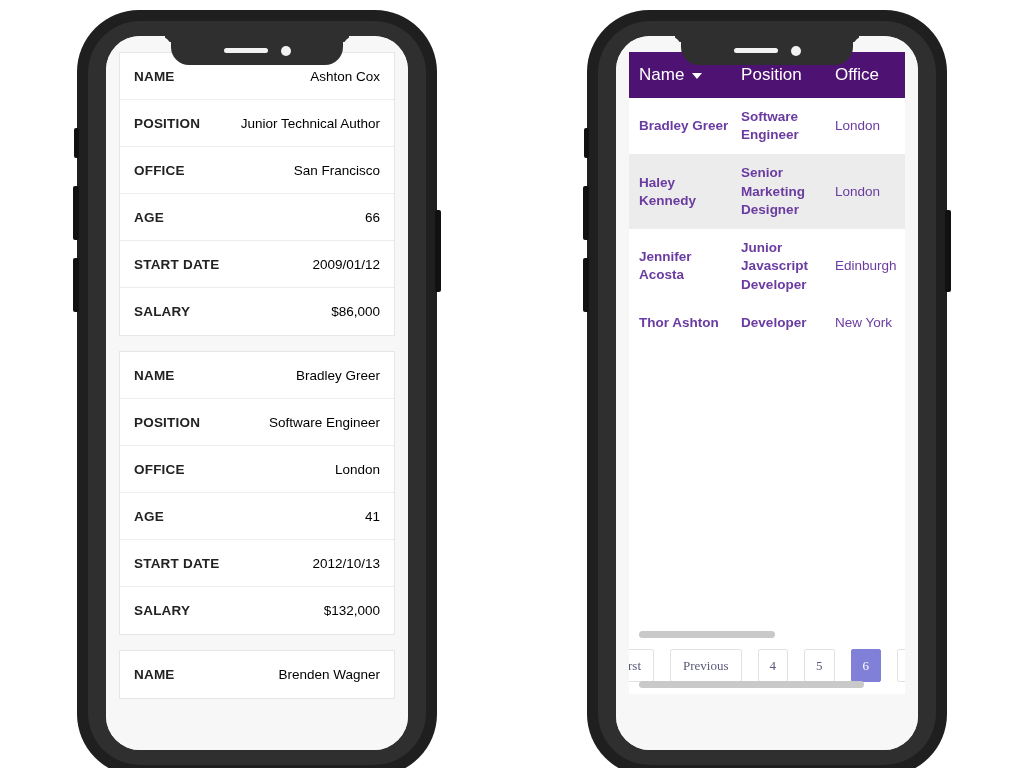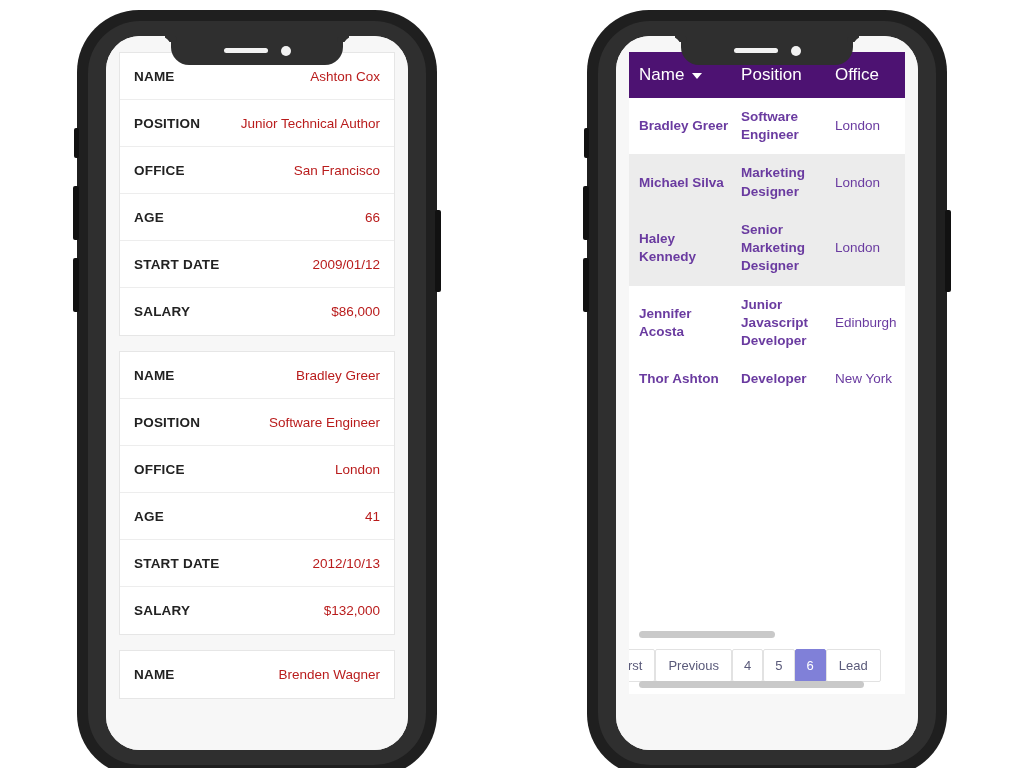--- a/index.html
+++ b/index.html
@@ -137,21 +137,21 @@
   .card-row:last-child { border-bottom: none; gap: 16px; }
   .card-row .k {
     font-size: 13.5px;
     font-weight: bold;
     color: #222222;
     letter-spacing: 0.2px;
     white-space: nowrap;
   }
   .card-row .v {
     font-size: 13.5px;
-    color: #b91c1c;
+    color: #000000;
     text-align: right;
     white-space: nowrap;
   }
 
   
   .table-wrap {
     position: absolute;
     inset: 0;
     background: #f7f7f7;
     padding: 16px 13px 0 13px;
@@ -223,24 +223,25 @@
   .hscroll-table .thumb { width: 53%; }
 
   
   .pagination {
     position: absolute;
     left: 0;
     right: 0;
     bottom: 12px;
     display: flex;
     align-items: center;
-    gap: 0;
+    gap: 16px;
     padding: 0 10px;
     box-sizing: border-box;
     overflow: hidden;
+    font-family: Liberation Serif, serif;
   }
   .page-btn {
     flex: 0 0 auto;
     border: 1px solid #e2e2e2;
     background: #ffffff;
     color: #5a5a7a;
     font-size: 13px;
     height: 33px;
     line-height: 31px;
     padding: 0 12px;
@@ -378,25 +379,20 @@
                 </th>
               </tr>
             </thead>
             <tbody>
               <tr class="odd">
                 <td>Bradley Greer</td>
                 <td>Software Engineer</td>
                 <td class="office">London</td>
               </tr>
               <tr class="even">
-                <td>Michael Silva</td>
-                <td>Marketing Designer</td>
-                <td class="office">London</td>
-              </tr>
-              <tr class="even">
                 <td>Haley Kennedy</td>
                 <td>Senior Marketing Designer</td>
                 <td class="office">London</td>
               </tr>
               <tr class="odd">
                 <td>Jennifer Acosta</td>
                 <td>Junior Javascript Developer</td>
                 <td class="office">Edinburgh</td>
               </tr>
               <tr class="odd">

